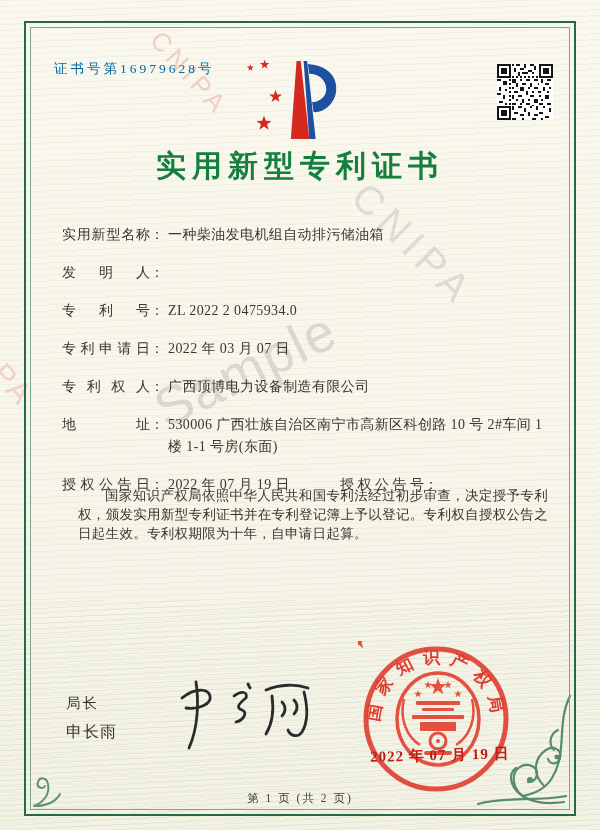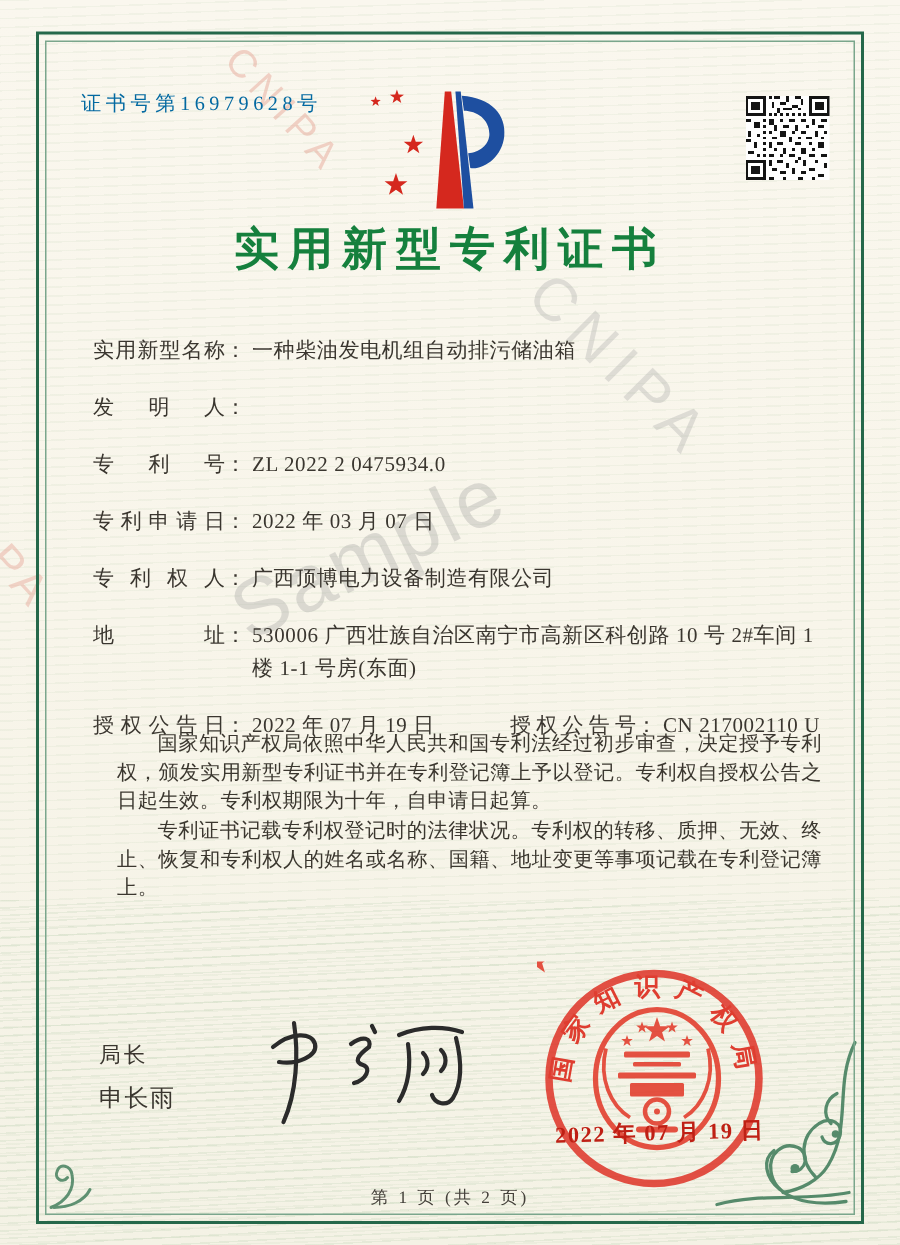--- a/index.html
+++ b/index.html
@@ -242,28 +242,26 @@
       <span class="fcolon">：</span>
     <span class="fvalue">530006 广西壮族自治区南宁市高新区科创路 10 号 2#车间 1楼 1-1 号房(东面)</span>
   </div>
   <div class="frow row-last">
     <span class="flabel">授权公告日</span>
       <span class="fcolon">：</span>
     <span class="fvalue">2022 年 07 月 19 日</span>
     <span class="fpair2">
       <span class="flabel">授权公告号</span>
         <span class="fcolon">：</span>
-      <span class="fvalue2">CN 217002110 U</span>
     </span>
   </div>
 </div>
 
 <div class="abs paras">
   <p>国家知识产权局依照中华人民共和国专利法经过初步审查，决定授予专利权，颁发实用新型专利证书并在专利登记簿上予以登记。专利权自授权公告之日起生效。专利权期限为十年，自申请日起算。</p>
-  <p>专利证书记载专利权登记时的法律状况。专利权的转移、质押、无效、终止、恢复和专利权人的姓名或名称、国籍、地址变更等事项记载在专利登记簿上。</p>
 </div>
 
 <div class="abs sig-title">局长</div>
 <div class="abs sig-name">申长雨</div>
 <div class="abs sig-svg">
   <svg width="150" height="75" viewBox="0 0 150 75" fill="none" stroke="#2b2b2b" stroke-width="2.8" stroke-linecap="round">
     <path d="M14,22 C26,12 40,12 42,20 C44,28 30,34 18,32"></path>
     <path d="M28,6 C31,26 30,52 21,72"></path>
     <path d="M66,20 C74,14 80,16 78,22 C70,28 68,32 74,34 C80,36 76,44 68,46"></path>
     <path d="M80,8 L82,12"></path>

